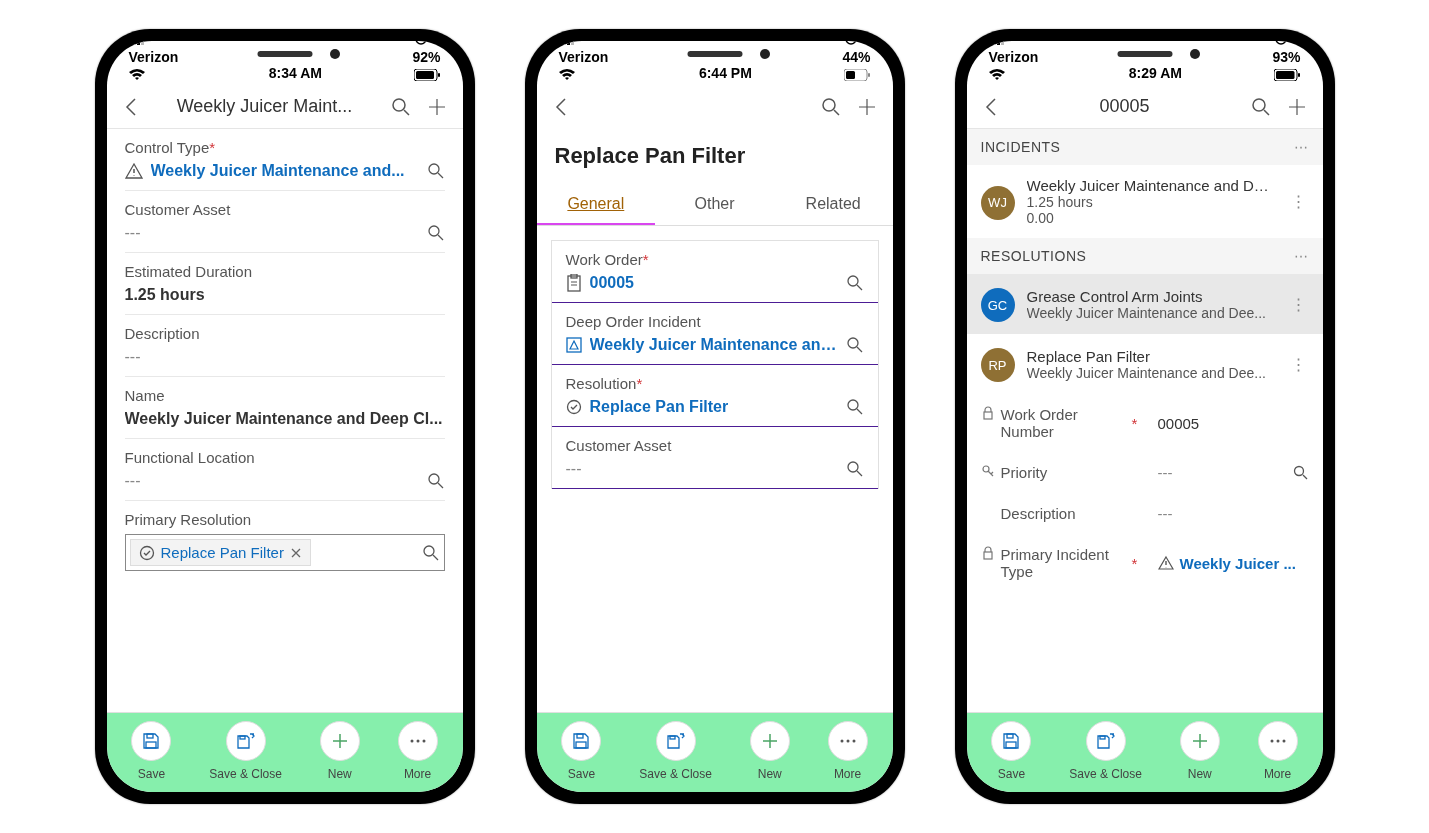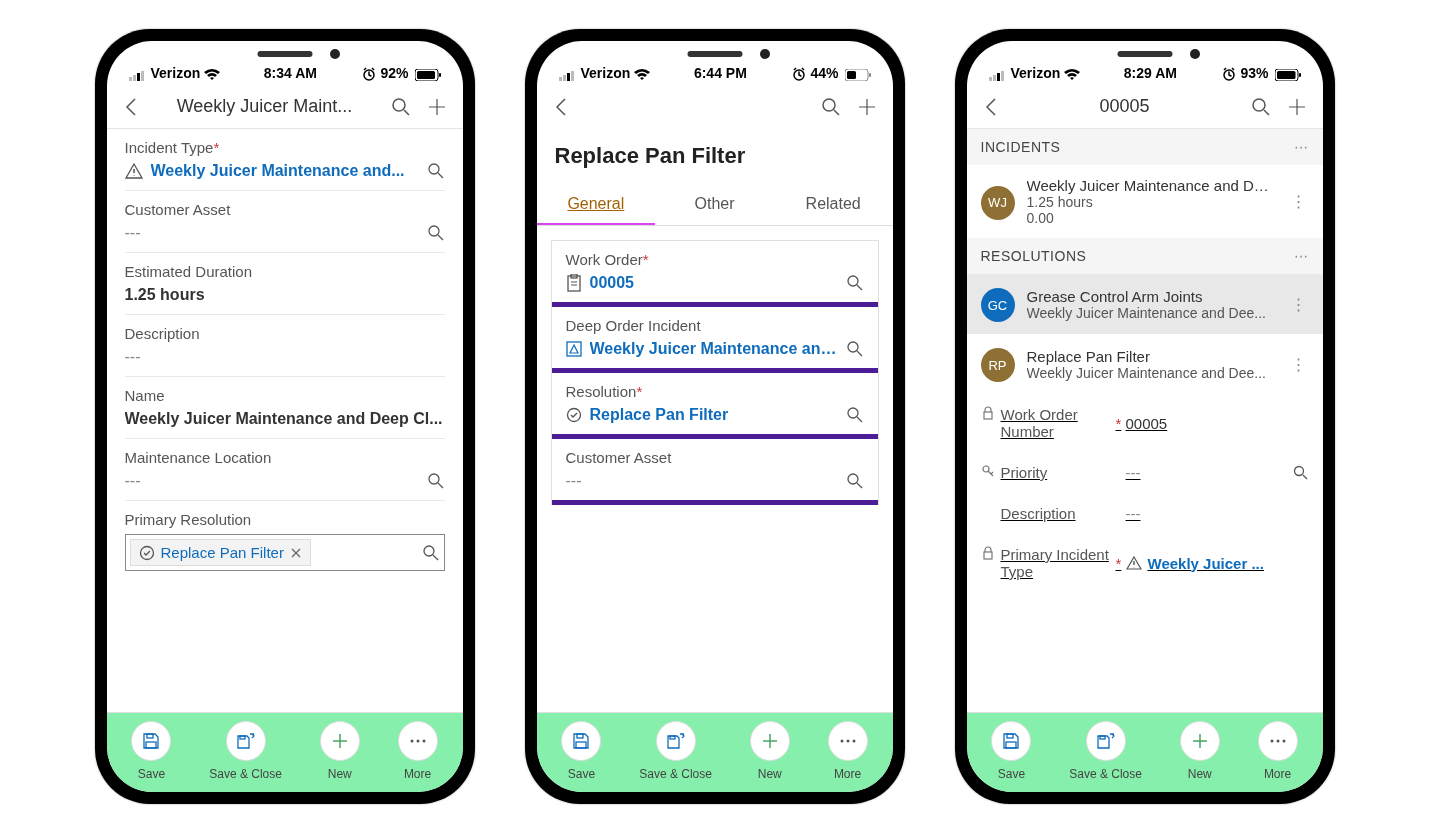--- a/index.html
+++ b/index.html
@@ -2,21 +2,21 @@
 <html><head>
 <meta charset="utf-8">
 <style>
   * { margin: 0; padding: 0; box-sizing: border-box; font-family: 'Segoe UI', -apple-system, sans-serif; }
   body { background: #fff; display: flex; justify-content: center; align-items: center; min-height: 833px; gap: 50px; padding: 20px; }
   .phone { width: 380px; height: 775px; background: #000; border-radius: 55px; padding: 12px; position: relative; box-shadow: 0 0 2px rgba(0,0,0,0.4); }
   .phone::before { content: ''; position: absolute; top: 22px; left: 50%; transform: translateX(-50%); width: 55px; height: 6px; background: #333; border-radius: 3px; }
   .phone::after { content: ''; position: absolute; top: 20px; left: calc(50% + 45px); width: 10px; height: 10px; background: #222; border-radius: 50%; }
   .screen { width: 100%; height: 100%; background: #fff; border-radius: 45px; overflow: hidden; display: flex; flex-direction: column; }
   .statusbar { height: 44px; display: flex; justify-content: space-between; align-items: flex-end; padding: 0 22px 4px; font-size: 14px; font-weight: 600; color: #000; }
-  .sb-left, .sb-right { display: flex; align-items: flex-end; gap: 4px; }
+  .sb-left, .sb-right { display: flex; align-items: flex-start; gap: 4px; flex-direction: column; }
   .sb-right svg { margin-left: 2px; }
   .navbar { height: 44px; display: flex; align-items: center; padding: 0 12px; border-bottom: 1px solid #e5e5e5; gap: 8px; }
   .nav-back { width: 24px; height: 24px; display: flex; align-items: center; justify-content: center; color: #555; }
   .nav-title { flex: 1; text-align: center; font-size: 18px; color: #333; white-space: nowrap; overflow: hidden; text-overflow: ellipsis; }
   .nav-icon { width: 28px; height: 28px; display: flex; align-items: center; justify-content: center; color: #555; }
   .content { flex: 1; overflow-y: auto; background: #fff; }
   .field-group { padding: 0 18px; }
   .field { border-bottom: 1px solid #e8e8e8; padding: 10px 0; }
   .field-label { font-size: 15px; color: #555; margin-bottom: 6px; }
   .field-label .req { color: #d13438; }
@@ -29,31 +29,31 @@
   .chip-row { display: flex; align-items: center; border: 1px solid #888; padding: 4px; gap: 6px; }
   .chip { display: flex; align-items: center; gap: 6px; background: #f3f3f3; border: 1px solid #ddd; padding: 4px 8px; font-size: 15px; color: #0f6cbd; }
   .chip .close { color: #666; }
   .page-header { padding: 14px 18px 6px; }
   .page-title { font-size: 22px; font-weight: 600; color: #222; }
   .page-subtitle { font-size: 15px; color: #555; margin-top: 4px; }
   .tabs { display: flex; border-bottom: 1px solid #ddd; margin-top: 10px; }
   .tab { flex: 1; text-align: center; padding: 10px 0; font-size: 16px; color: #555; }
   .tab.active { color: #a16207; border-bottom: 2px solid #d946ef; font-weight: 500; text-decoration: underline; }
   .form-card { margin: 14px; border: 1px solid #e0e0e0; border-bottom: none; }
-  .form-card .field { padding: 10px 14px; border-bottom: 5px solid #4c1d95; }
+  .form-card .field { padding: 10px 14px; border-bottom: 1px solid #4c1d95; }
   .section-header { background: #f5f5f5; padding: 10px 14px; font-size: 14px; color: #444; letter-spacing: 0.5px; display: flex; justify-content: space-between; align-items: center; }
   .section-header .dots { color: #888; }
   .list-item { display: flex; align-items: center; padding: 12px 14px; gap: 12px; }
   .list-item.selected { background: #e8e8e8; }
   .avatar { width: 34px; height: 34px; border-radius: 50%; display: flex; align-items: center; justify-content: center; font-size: 13px; color: #fff; flex-shrink: 0; margin-top: 2px; }
   .list-text { flex: 1; min-width: 0; }
   .list-title { font-size: 15px; color: #333; white-space: nowrap; overflow: hidden; text-overflow: ellipsis; }
   .list-sub { font-size: 14px; color: #555; white-space: nowrap; overflow: hidden; text-overflow: ellipsis; }
   .item-dots { color: #888; padding: 0 2px; }
-  .kv-row { display: flex; align-items: center; padding: 12px 14px; gap: 0; font-size: 15px; text-decoration: underline; }
+  .kv-row { display: flex; align-items: center; padding: 12px 14px; gap: 16px; font-size: 15px; }
   .kv-label { flex: 0 0 135px; color: #555; display: flex; align-items: flex-start; gap: 6px; }
   .kv-req { color: #d13438; width: 10px; }
   .kv-value { flex: 1; color: #333; display: flex; align-items: center; justify-content: space-between; gap: 6px; }
   .kv-value.link { color: #0f6cbd; font-weight: 600; }
   .kv-value.empty { color: #888; }
   .lock-icon { width: 14px; height: 14px; flex-shrink: 0; }
   .bottombar { height: 80px; background: #86efac; border-top: 1px solid #e0e0e0; display: flex; justify-content: space-around; align-items: center; padding: 8px 6px 12px; }
   .bot-btn { display: flex; flex-direction: column; align-items: center; gap: 6px; }
   .bot-circle { width: 40px; height: 40px; border-radius: 50%; background: #fff; border: 1px solid #ddd; display: flex; align-items: center; justify-content: center; }
   .bot-label { font-size: 12px; color: #444; }
@@ -109,21 +109,21 @@
       <div class="nav-icon">
         <svg width="20" height="20" viewBox="0 0 20 20">
             <path d="M10 2 V18 M2 10 H18" stroke="#555" stroke-width="1.2"></path>
           </svg>
       </div>
     </div>
 
     <div class="content">
       <div class="field-group">
         <div class="field">
-          <div class="field-label"><span>Incident Type</span><span class="req">*</span></div>
+          <div class="field-label"><span>Control Type</span><span class="req">*</span></div>
           <div class="field-value-row">
             <svg class="entity-icon" width="18" height="18" viewBox="0 0 18 18">
                 <path d="M9 2 L17 16 H1 Z" stroke="#555" stroke-width="1.3" fill="none"></path>
                 <path d="M9 7 V11 M9 13 V13.5" stroke="#555" stroke-width="1.5"></path>
               </svg>
             <span class="field-value link">Weekly Juicer Maintenance and...</span>
             <svg class="lookup-icon" width="18" height="18" viewBox="0 0 18 18">
                 <circle cx="7" cy="7" r="5" stroke="#555" stroke-width="1.3" fill="none"></circle>
                 <path d="M11 11 L16 16" stroke="#555" stroke-width="1.3"></path>
               </svg>
@@ -151,21 +151,21 @@
               <span class="field-value empty">---</span>
             </div>
         </div>
         <div class="field">
           <div class="field-label">Name</div>
           <div class="field-value-row">
               <span class="field-value">Weekly Juicer Maintenance and Deep Cl...</span>
             </div>
         </div>
         <div class="field">
-          <div class="field-label">Maintenance Location</div>
+          <div class="field-label">Functional Location</div>
           <div class="field-value-row">
             <span class="field-value empty">---</span>
             <svg class="lookup-icon" width="18" height="18" viewBox="0 0 18 18">
                 <circle cx="7" cy="7" r="5" stroke="#555" stroke-width="1.3" fill="none"></circle>
                 <path d="M11 11 L16 16" stroke="#555" stroke-width="1.3"></path>
               </svg>
           </div>
         </div>
         <div class="field" style="border-bottom:none">
           <div class="field-label">Primary Resolution</div>

